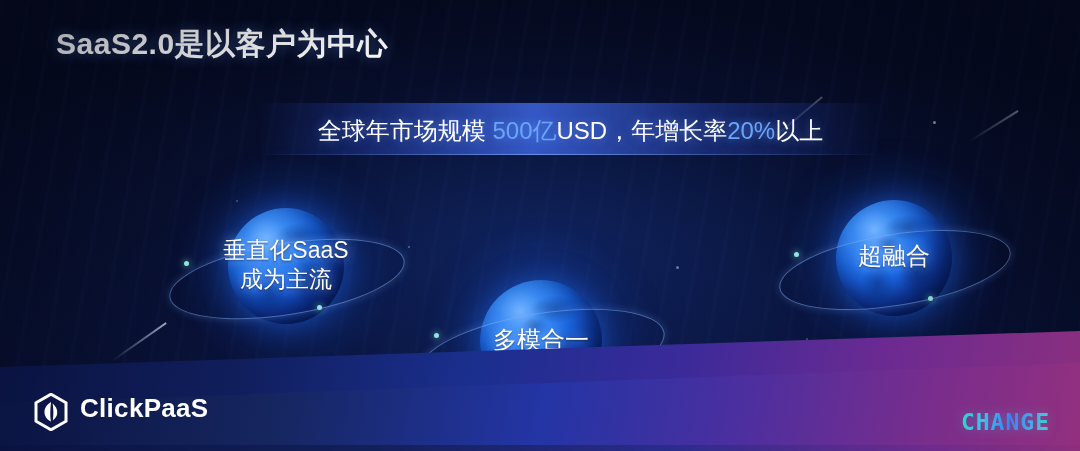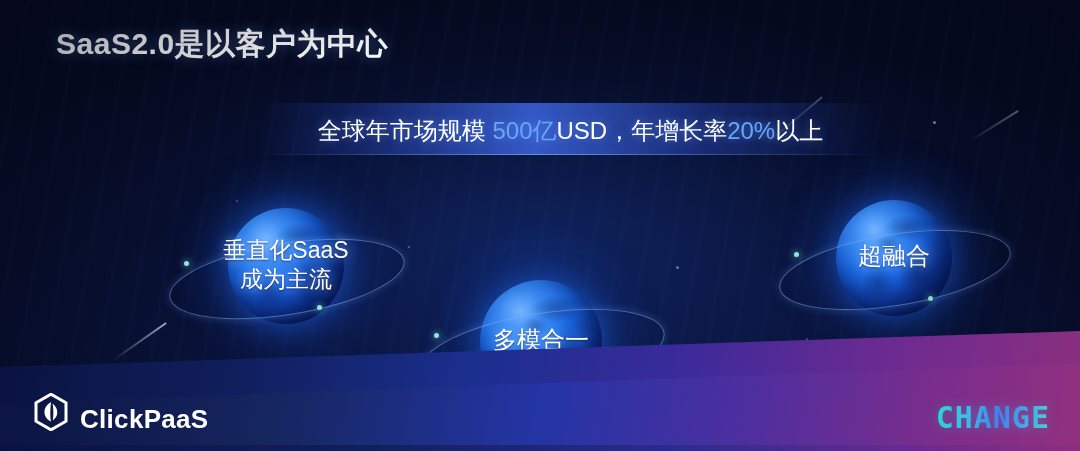--- a/index.html
+++ b/index.html
@@ -151,27 +151,27 @@
       #7a2d8c 86%,
       #93307f 100%);
     opacity:0.95;
   }
   .band-edge {
     position:absolute; left:0; bottom:0; width:1080px; height:6px;
     background:linear-gradient(90deg,#0a1240 0%,#12205a 35%,#2a2c8c 62%,#6a2b8e 85%,#8d2f7c 100%);
   }
 
   
-  .logo { position:absolute; left:34px; bottom:16px; display:flex; align-items:flex-end; gap:12px; }
+  .logo { position:absolute; left:34px; bottom:16px; display:flex; align-items:flex-start; gap:12px; }
   .logo-text { color:#ffffff; font-size:26px; font-weight:bold; letter-spacing:0.3px; }
 
   
   .change {
     position:absolute; right:30px; bottom:16px;
-    font-size:30px; font-weight:bold; letter-spacing:1px;
+    font-size:23px; font-weight:bold; letter-spacing:1px;
     font-family:"DejaVu Sans Mono","Liberation Mono",monospace;
     background:linear-gradient(95deg,#29d8c8 0%,#38c2e8 26%,#3f7ff0 55%,#49a8e8 78%,#3fd5cc 100%);
     -webkit-background-clip:text; background-clip:text;
     color:transparent;
     -webkit-text-fill-color:transparent;
     filter:drop-shadow(0 0 6px rgba(60,200,220,0.35));
     text-align:center;
   }
 </style>
 </head>

